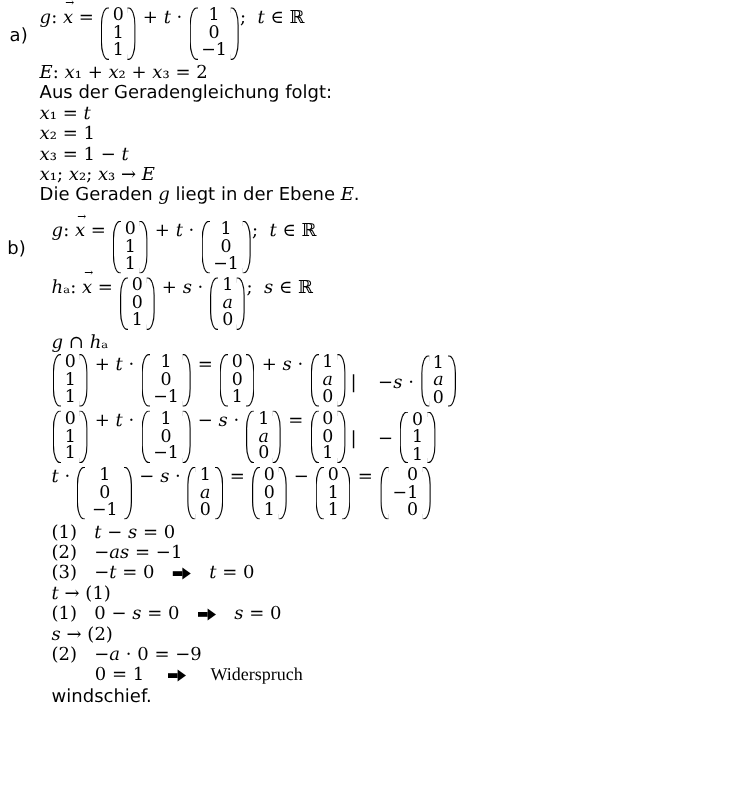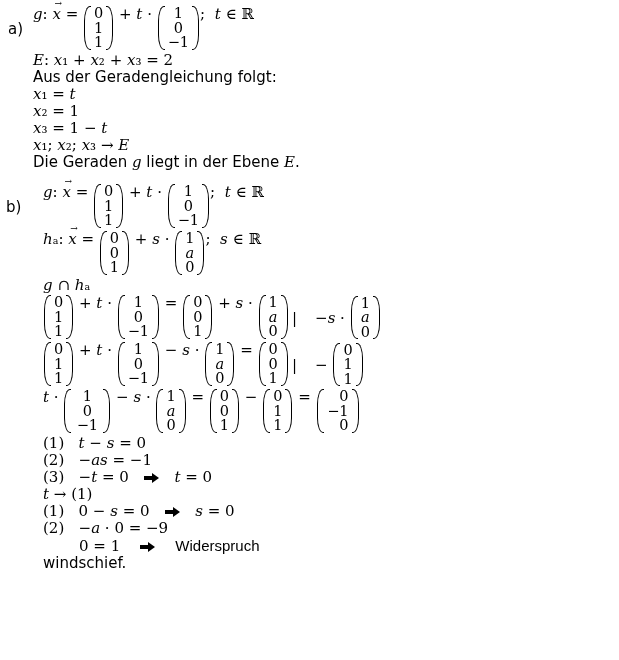--- a/index.html
+++ b/index.html
@@ -11,21 +11,21 @@
   .sec-label{position:absolute;top:15px;font-size:15px}
   .section[data-name="section-a"] .sec-label{left:8px}
   .section[data-name="section-a"] .content{margin-left:33px}
   .section[data-name="section-b"] .sec-label{left:6px}
   .section[data-name="section-b"] .content{margin-left:43px}
   .tline{line-height:17px;white-space:pre-wrap}
   .mline{line-height:17px;white-space:pre-wrap;
          font-family:"DejaVu Serif","DejaVu Sans","Liberation Serif",serif;font-size:15px}
   .jline{line-height:17px;text-align:justify;text-align-last:justify;width:569px}
   .mi{font-family:"DejaVu Serif","DejaVu Sans","Liberation Serif",serif;font-style:italic}
-  .sans{font-family:Liberation Sans, sans-serif;font-style:normal}
+  .sans{font-family:Liberation Serif, serif;font-style:normal}
   .vrow{display:flex;align-items:flex-start;height:47px;position:relative;
         font-family:"DejaVu Serif","DejaVu Sans","Liberation Serif",serif;font-size:15px}
   .mseg{white-space:pre}
   .vec{display:inline-flex;align-items:stretch;margin:1px}
   .vl,.vr{width:6px;flex:none}
   .vl{border:1.4px solid #000;border-right:none;border-radius:6px 0 0 6px / 15px 0 0 15px}
   .vr{border:1.4px solid #000;border-left:none;border-radius:0 6px 6px 0 / 0 15px 15px 0}
   .vcol{display:flex;flex-direction:column;justify-content:center;padding:0 3px}
   .vent{line-height:14.5px;font-size:14.5px;text-align:center}
   .vec.r .vent{text-align:right}
@@ -287,18 +287,19 @@
               <div class="vent" data-name="vector-entry" style="min-width: 22px;"><span data-name="text-run">0</span></div>
             </span>
             <span class="vr" data-name="right-paren"></span>
           </span>
         </div>
         <div class="mline" data-name="math-line"><span data-name="text-run">(1)   </span><span class="mi" data-name="text-run">t</span><span data-name="text-run"> − </span><span class="mi" data-name="text-run">s</span><span data-name="text-run"> = 0</span></div>
         <div class="mline" data-name="math-line"><span data-name="text-run">(2)   −</span><span class="mi" data-name="text-run">as</span><span data-name="text-run"> = −1</span></div>
         <div class="mline" data-name="math-line"><span data-name="text-run">(3)   −</span><span class="mi" data-name="text-run">t</span><span data-name="text-run"> = 0   </span><span class="ar" data-name="arrow-right-icon"></span><span data-name="text-run">   </span><span class="mi" data-name="text-run">t</span><span data-name="text-run"> = 0</span></div>
         <div class="mline" data-name="math-line"><span class="mi" data-name="text-run">t</span><span data-name="text-run"> → (1)</span></div>
         <div class="mline" data-name="math-line"><span data-name="text-run">(1)   0 − </span><span class="mi" data-name="text-run">s</span><span data-name="text-run"> = 0   </span><span class="ar" data-name="arrow-right-icon"></span><span data-name="text-run">   </span><span class="mi" data-name="text-run">s</span><span data-name="text-run"> = 0</span></div>
+        <div class="mline" data-name="math-line"><span class="mi" data-name="text-run">s</span><span data-name="text-run"> → (2)</span></div>
         <div class="mline" data-name="math-line"><span data-name="text-run">(2)   −</span><span class="mi" data-name="text-run">a</span><span data-name="text-run"> · 0 = −9</span></div>
         <div class="mline" data-name="math-line" style="margin-left: 36px;"><span data-name="text-run">0 = 1    </span><span class="ar" data-name="arrow-right-icon"></span><span data-name="text-run">    </span><span class="sans" data-name="text-run">Widerspruch</span></div>
         <div class="tline" data-name="text-line"><span data-name="text-run">windschief.</span></div>
       </div>
     </div>
   </div>
 
 </body></html>

